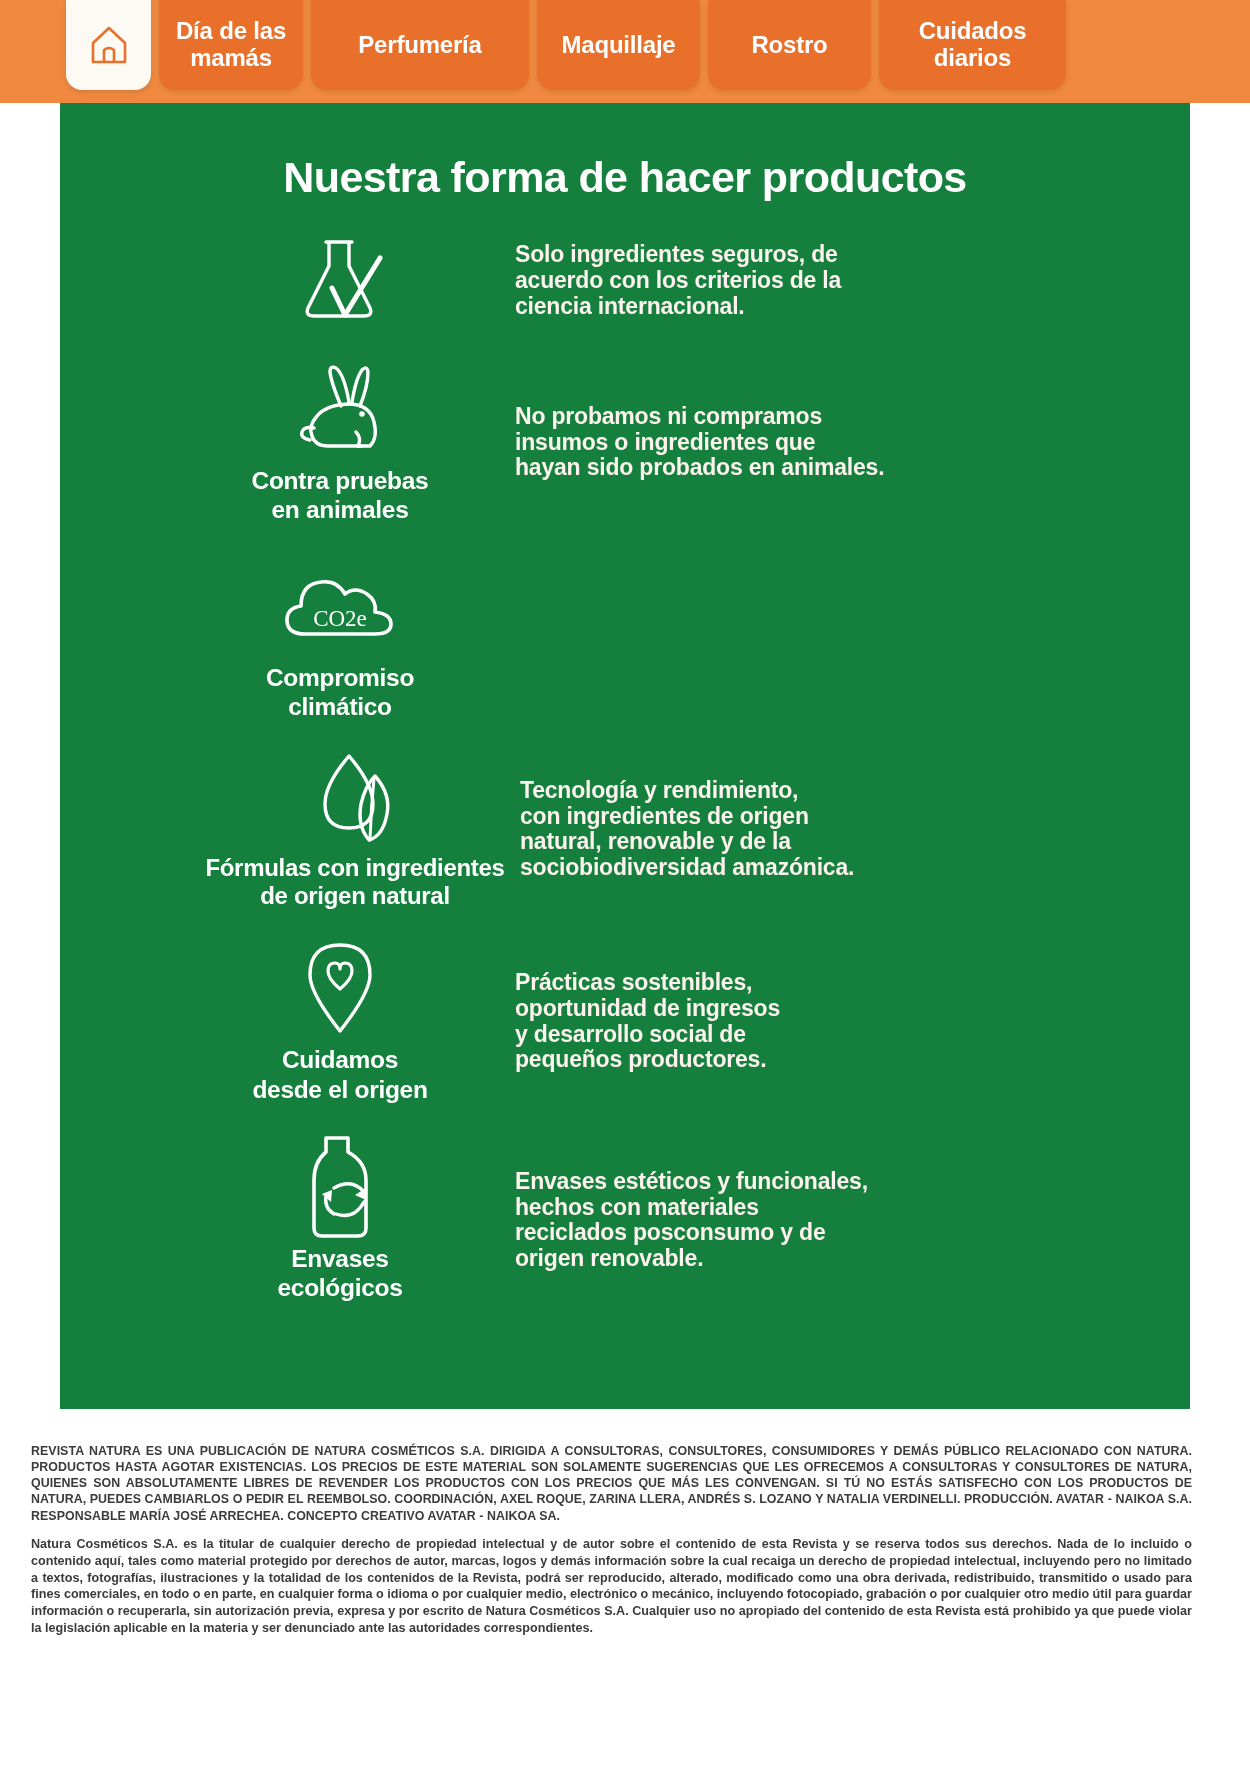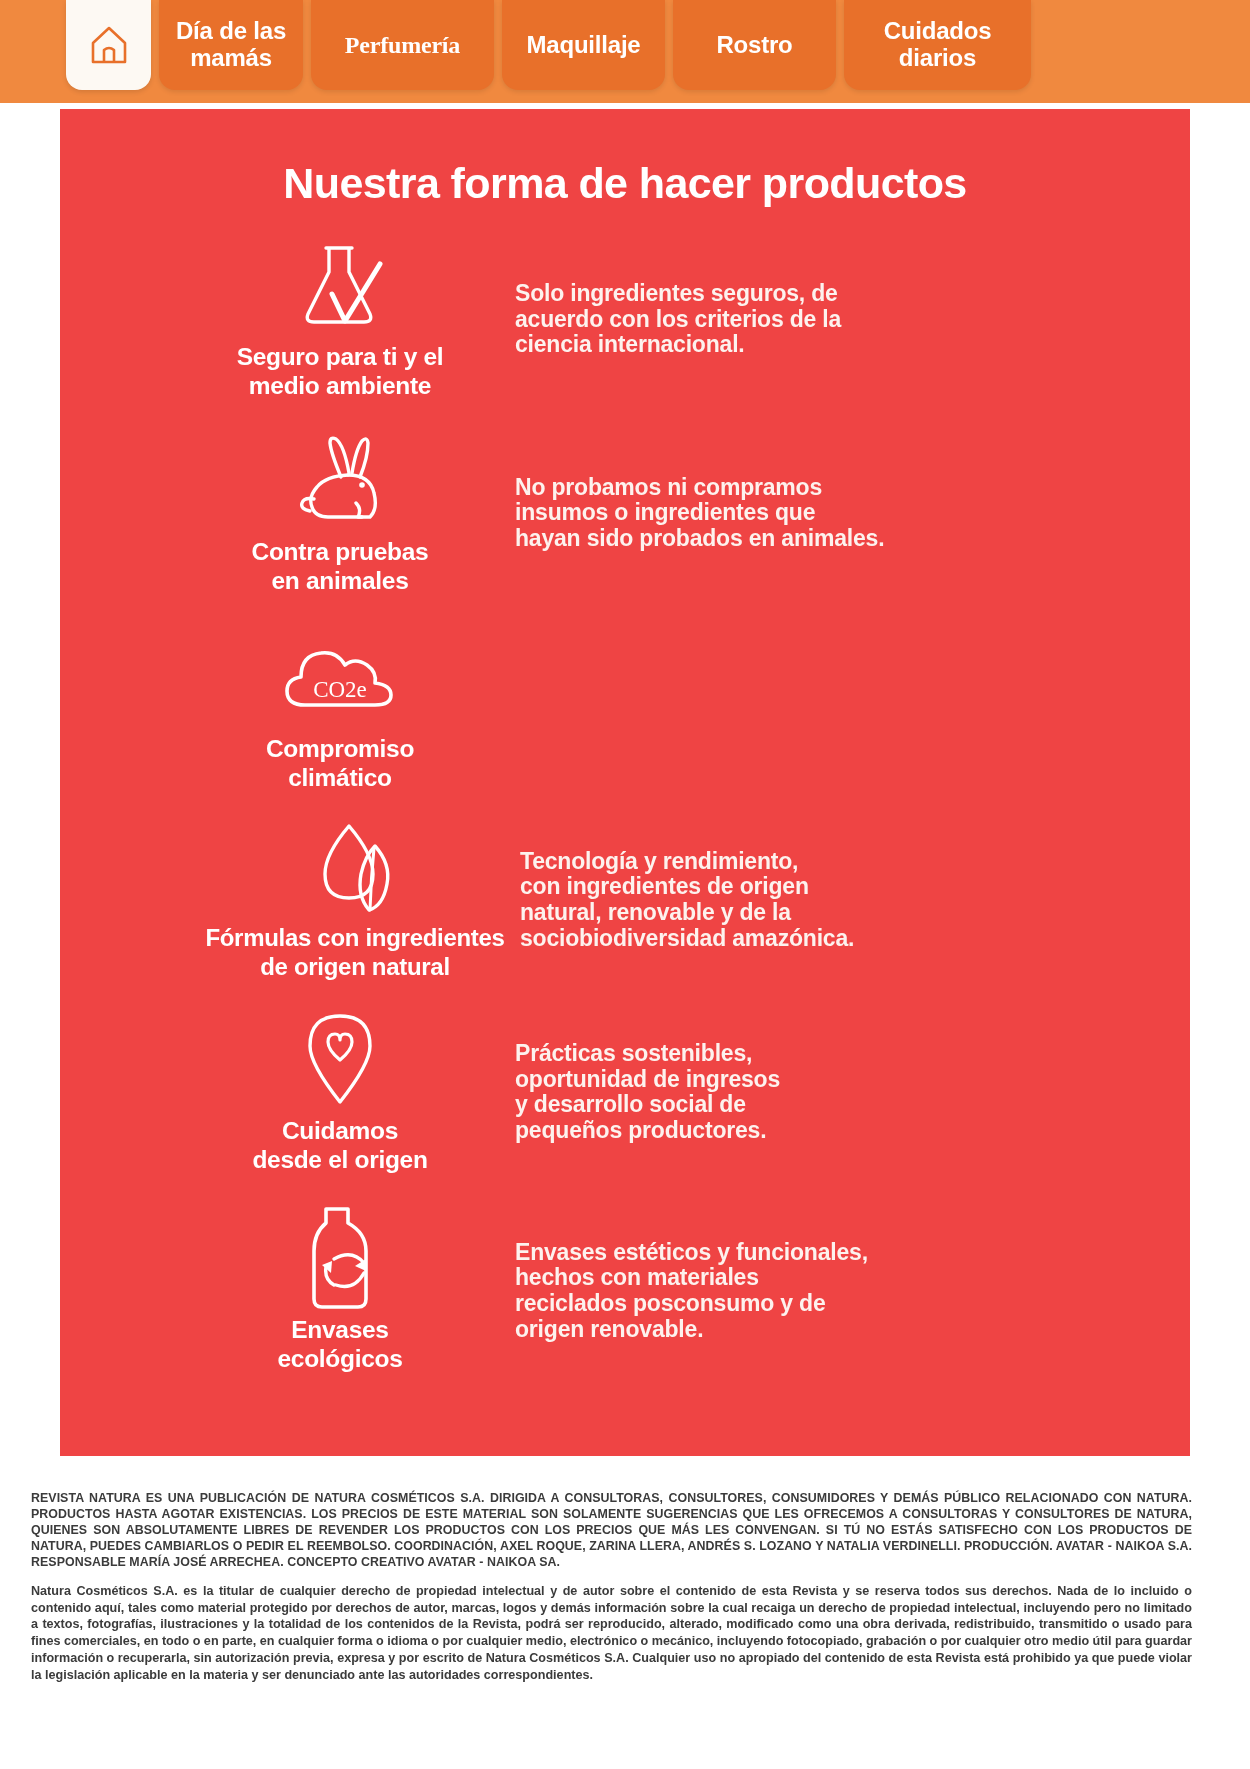--- a/index.html
+++ b/index.html
@@ -52,30 +52,30 @@
     font-weight:600;
     font-size:24px;
     line-height:1.12;
     letter-spacing:-.2px;
     padding:0 16px;
     box-sizing:border-box;
     flex:0 0 auto;
     box-shadow:0 2px 5px rgba(0,0,0,.10);
   }
   .nav-tab.w1{width:144px;}
-  .nav-tab.w2{width:183px;font-family:Liberation Serif, serif;}
+  .nav-tab.w2{width:218px;}
   .nav-tab.w3{width:163px;}
   .nav-tab.w4{width:163px;}
   .nav-tab.w5{width:187px;}
 
   
   .hero{
-    margin:6px 60px 0 60px;
-    background:#ef4444;
-    padding:50px 0 82px 0;
+    margin:0 60px 0 60px;
+    background:#15803d;
+    padding:50px 0 106px 0;
     box-sizing:border-box;
   }
   .hero-title{
     color:#ffffff;
     font-size:43px;
     font-weight:700;
     text-align:center;
     letter-spacing:-.6px;
     margin:0 0 22px 0;
     padding:0 20px;
@@ -198,22 +198,20 @@
     <div class="features">
 
       <div class="feature r1">
         <div class="f-left">
           <div class="f-icon">
             <svg width="104" height="96" viewBox="0 0 104 96" fill="none" aria-hidden="true">
               <path d="M38 10 L64 10 M41 10 L41 34 L20 76 Q17 84 26 84 L76 84 Q85 84 82 76 L61 34 L61 10" stroke="#ffffff" stroke-width="3.4" stroke-linecap="round" stroke-linejoin="round" fill="none"></path>
               <path d="M44 56 L57 83 L92 26" stroke="#ffffff" stroke-width="5" stroke-linecap="round" stroke-linejoin="round" fill="none"></path>
             </svg>
           </div>
-          <div class="f-label">Seguro para ti y el
-medio ambiente</div>
         </div>
         <div class="f-right">Solo ingredientes seguros, de
 acuerdo con los criterios de la
 ciencia internacional.</div>
       </div>
 
       <div class="feature r2">
         <div class="f-left">
           <div class="f-icon">
             <svg width="108" height="96" viewBox="0 0 108 96" fill="none" aria-hidden="true">

